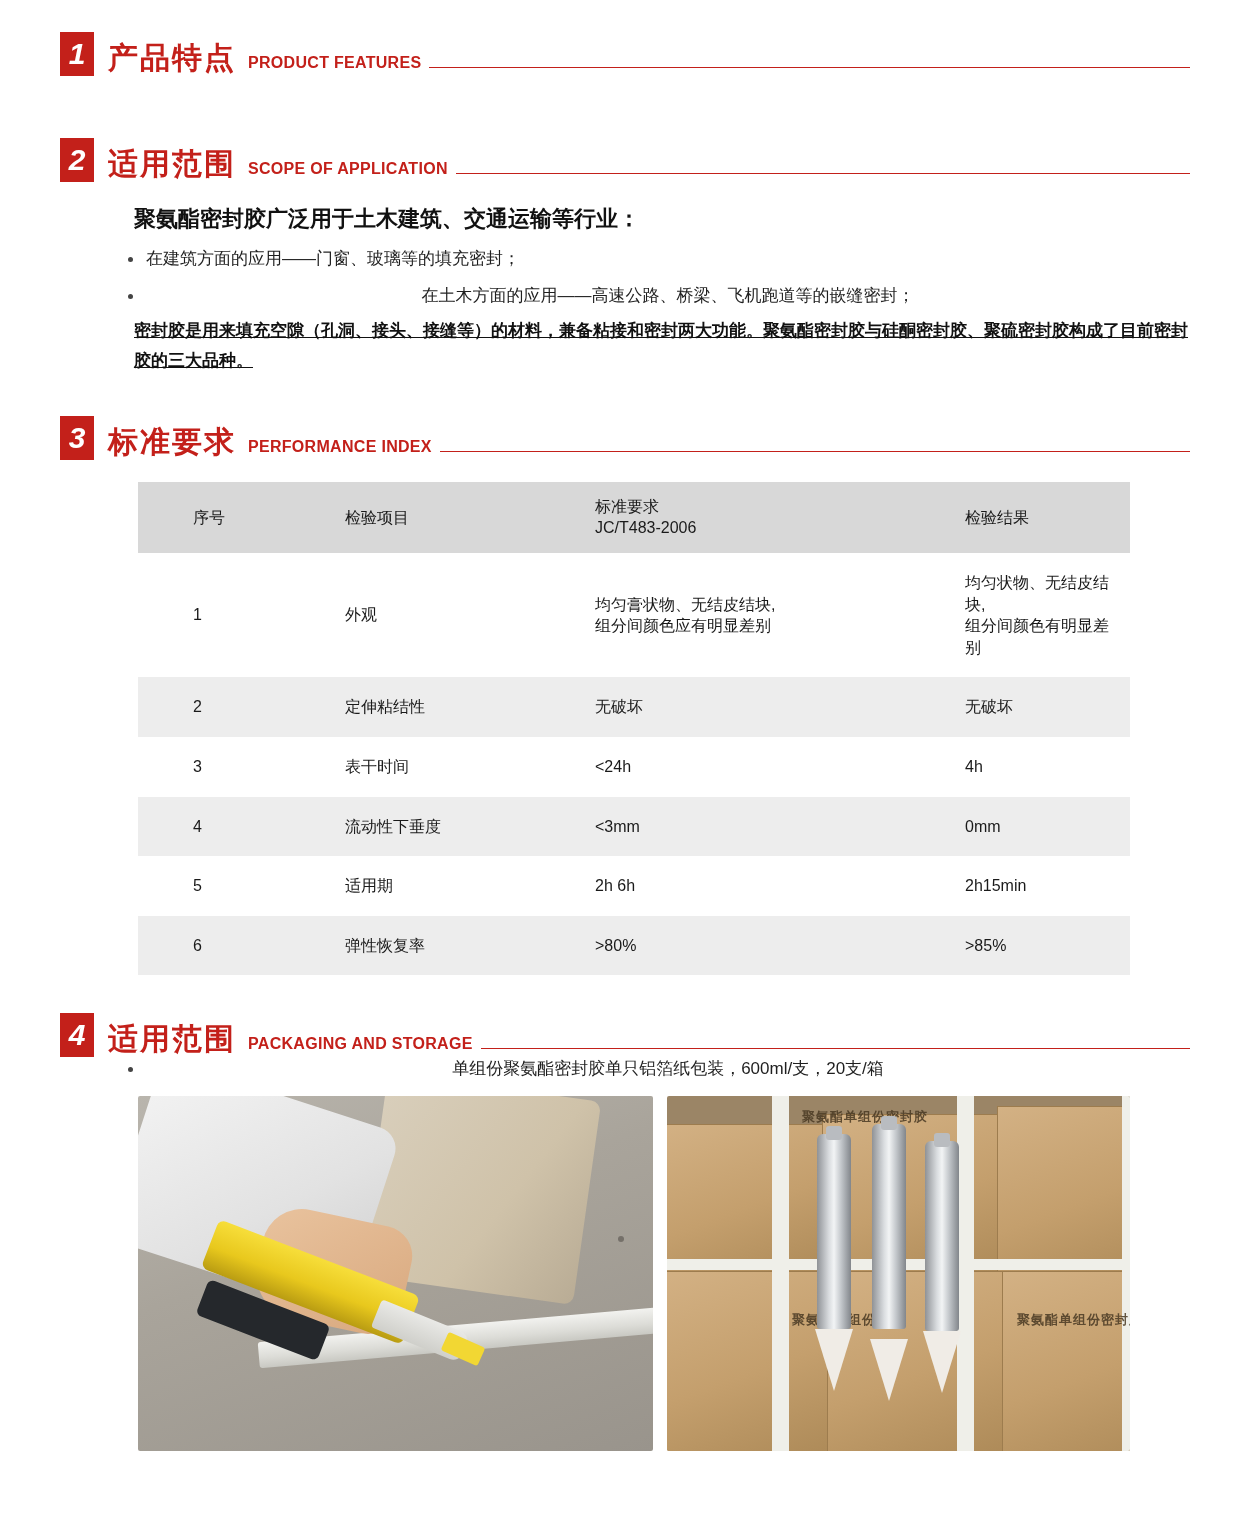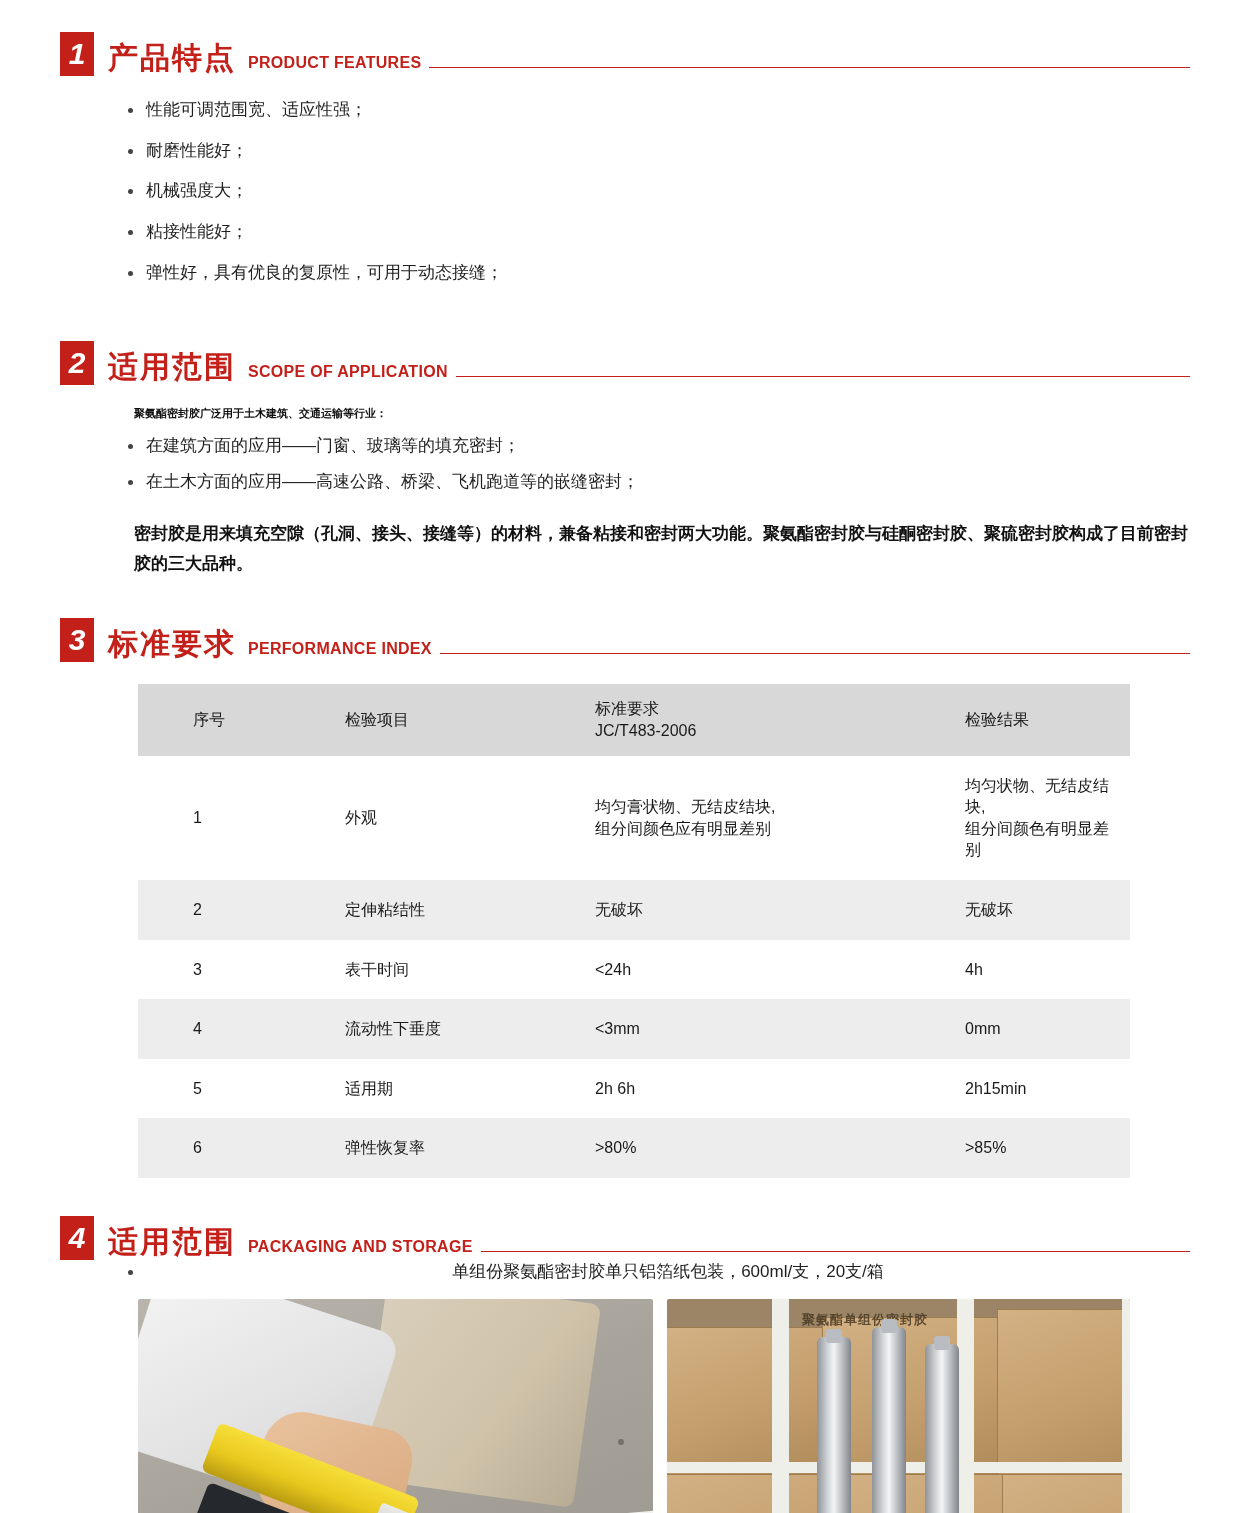--- a/index.html
+++ b/index.html
@@ -103,32 +103,33 @@
   }
   .col-left { width: 545px; }
   .col-right { width: 520px; }
 
   
   .sec2-body {
     margin-top: 20px;
     padding-left: 60px;
   }
   .lead-bold {
-    font-size: 11px;
+    font-size: 22px;
     font-weight: bold;
     color: #111;
     margin: 0 0 12px 14px;
     line-height: 1.5;
   }
   .para-bold {
     font-size: 17px;
     font-weight: bold;
     color: #111;
     line-height: 1.75;
     margin: 6px 0 16px 14px;
+    text-decoration: underline;
   }
 
   
   .table-wrap {
     margin-top: 22px;
     padding-left: 78px;
     padding-right: 60px;
   }
   table.perf {
     width: 100%;
@@ -300,41 +301,34 @@
 <div class="page">
 
   <div class="section-head" style="margin-top:32px;">
     <div class="sec-num">1</div>
     <div class="sec-cn">产品特点</div>
     <div class="sec-en">PRODUCT FEATURES</div>
     <div class="sec-rule"></div>
   </div>
 
   <div class="two-col">
-    <ul class="bullets col-left">
-      <li>性能可调范围宽、适应性强；</li>
-      <li>耐磨性能好；</li>
-      <li>机械强度大；</li>
-      <li>粘接性能好；</li>
-      <li>弹性好，具有优良的复原性，可用于动态接缝；</li>
-    </ul>
   </div>
 
   <div class="section-head" style="margin-top:40px;">
     <div class="sec-num">2</div>
     <div class="sec-cn">适用范围</div>
     <div class="sec-en">SCOPE OF APPLICATION</div>
     <div class="sec-rule"></div>
   </div>
 
   <div class="sec2-body">
     <div class="lead-bold">聚氨酯密封胶广泛用于土木建筑、交通运输等行业：</div>
     <ul class="bullets" style="margin-top:2px;">
       <li style="margin-bottom:12px;">在建筑方面的应用——门窗、玻璃等的填充密封；</li>
-      <li style="margin-bottom:24px;">在土木方面的应用——高速公路、桥梁、飞机跑道等的嵌缝密封；</li>
+      <li style="margin-bottom:8px;text-align:center;">在土木方面的应用——高速公路、桥梁、飞机跑道等的嵌缝密封；</li>
     </ul>
     <div class="para-bold">密封胶是用来填充空隙（孔洞、接头、接缝等）的材料，兼备粘接和密封两大功能。聚氨酯密封胶与硅酮密封胶、聚硫密封胶构成了目前密封胶的三大品种。</div>
   </div>
 
   <div class="section-head" style="margin-top:40px;">
     <div class="sec-num">3</div>
     <div class="sec-cn">标准要求</div>
     <div class="sec-en">PERFORMANCE INDEX</div>
     <div class="sec-rule"></div>
   </div>

